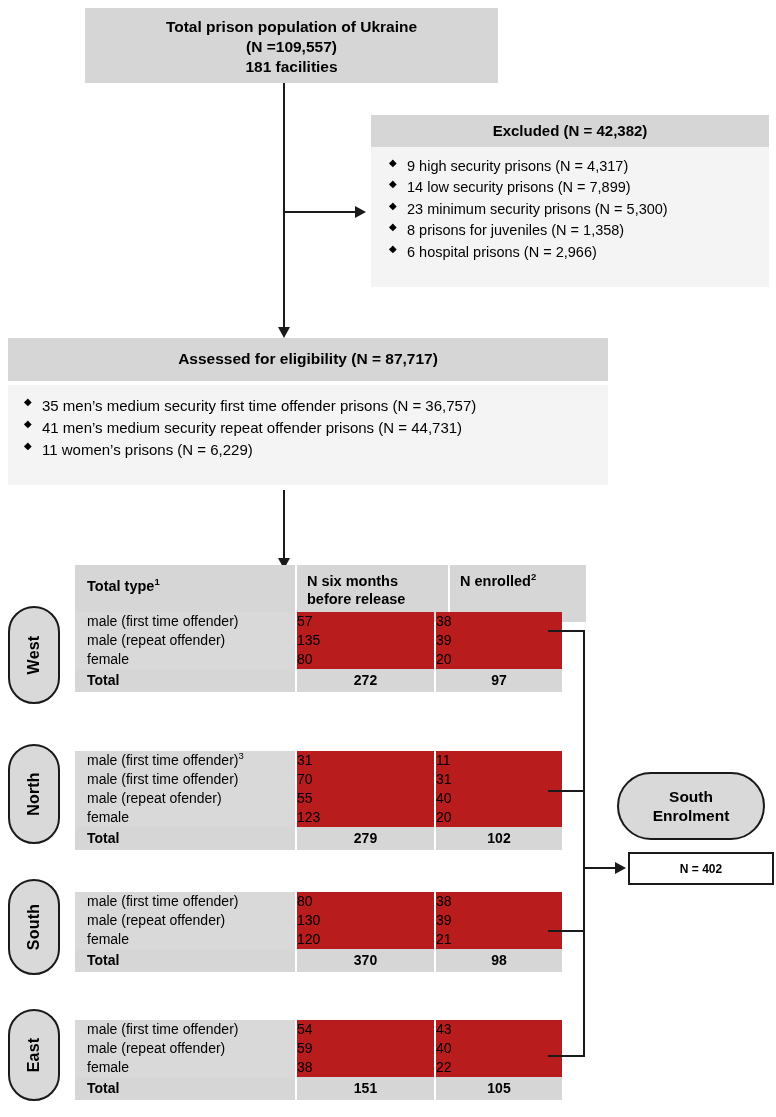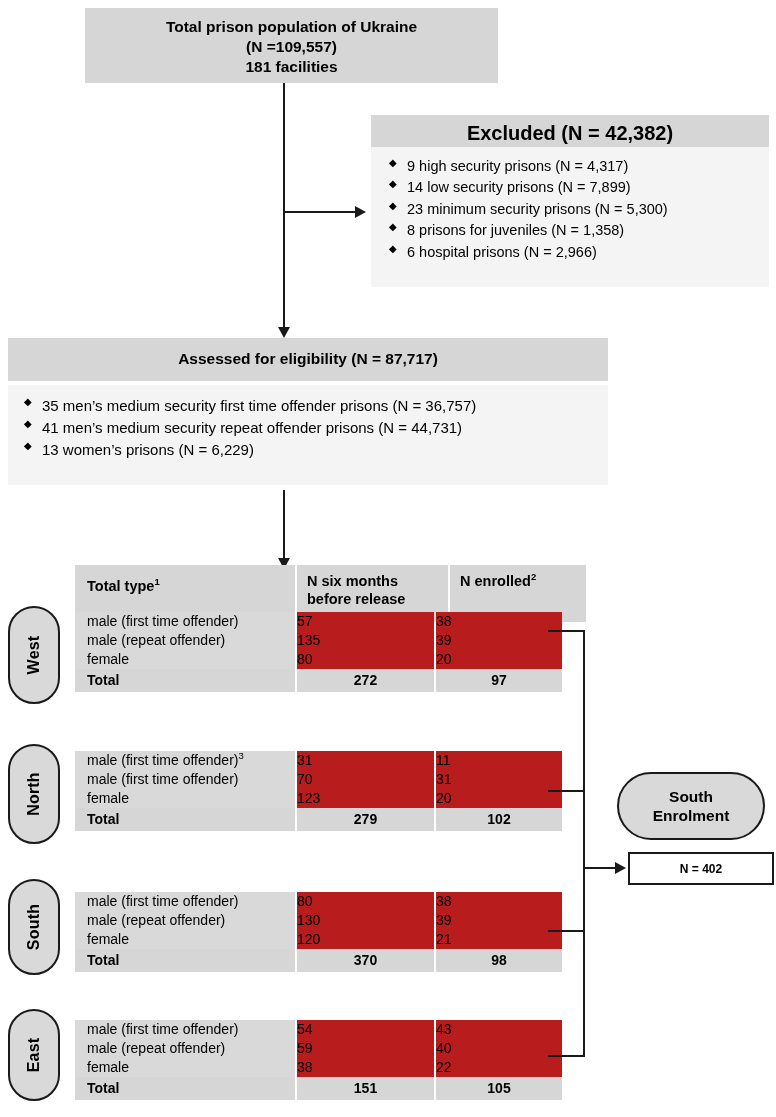--- a/index.html
+++ b/index.html
@@ -51,21 +51,21 @@
   #top-box {
     left: 85px; top: 8px; width: 413px; height: 75px;
     font-size: 15.5px;
     padding-top: 9px;
     box-sizing: border-box;
   }
 
   
   #excluded-head {
     left: 371px; top: 115px; width: 398px; height: 32px;
-    font-size: 20px;
+    font-size: 15px;
     padding-top: 6px;
     box-sizing: border-box;
   }
   #excluded-body {
     left: 371px; top: 147px; width: 398px; height: 140px;
     padding: 9px 0 0 16px;
     box-sizing: border-box;
     font-size: 14.5px;
   }
 
@@ -208,21 +208,21 @@
     <li>8 prisons for juveniles (N = 1,358)</li>
     <li>6 hospital prisons (N = 2,966)</li>
   </ul>
 </div>
 
 <div class="abs box-head" id="assessed-head">Assessed for eligibility (N = 87,717)</div>
 <div class="abs box-body" id="assessed-body">
   <ul class="bullets">
     <li>35 men’s medium security first time offender prisons (N = 36,757)</li>
     <li>41 men’s medium security repeat offender prisons (N = 44,731)</li>
-    <li>13 women’s prisons (N = 6,229)</li>
+    <li>11 women’s prisons (N = 6,229)</li>
   </ul>
 </div>
 
 <div class="abs vline" style="left:283px; top:490px; height:70px;"></div>
 <div class="abs arrow-down" style="left:278px; top:558px;"></div>
 
 <table class="tbl" style="left:73px; top:565px;">
   <tbody>
       <tr class="hdr">
     <td class="c1"><span>Total type</span><sup>1</sup></td>
@@ -274,20 +274,25 @@
   <tbody>
       <tr class="drow">
     <td class="c1"><span>male (first time offender)</span><sup>3</sup></td>
     <td class="c2">31</td>
     <td class="c3">11</td>
   </tr>
   <tr class="drow">
     <td class="c1"><span>male (first time offender)</span><sup></sup></td>
     <td class="c2">70</td>
     <td class="c3">31</td>
+  </tr>
+  <tr class="drow">
+    <td class="c1"><span>male (repeat ofender)</span><sup></sup></td>
+    <td class="c2">55</td>
+    <td class="c3">40</td>
   </tr>
   <tr class="drow">
     <td class="c1"><span>female</span><sup></sup></td>
     <td class="c2">123</td>
     <td class="c3">20</td>
   </tr>
   <tr class="trow">
     <td class="c1">Total</td>
     <td class="c2">279</td>
     <td class="c3">102</td>

